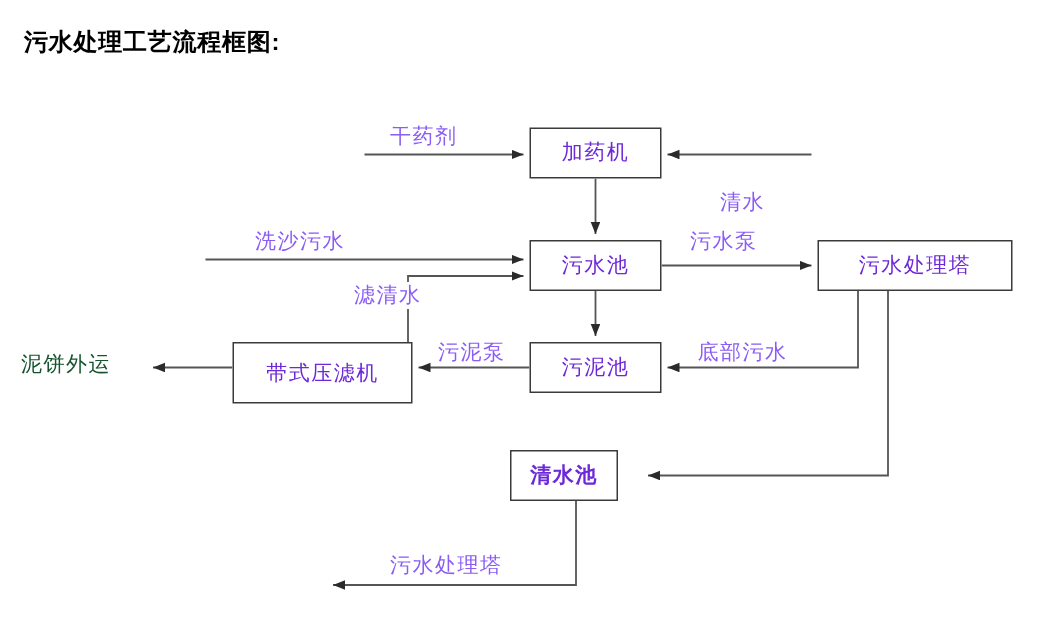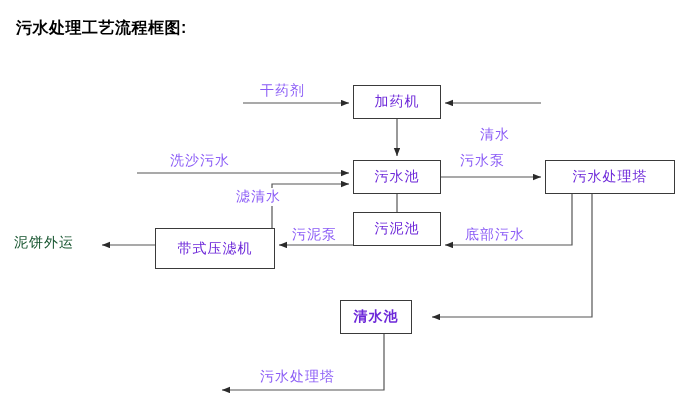--- a/index.html
+++ b/index.html
@@ -102,21 +102,21 @@
   </div>
 
   <div class="node" style="left:545px; top:160px; width:130px; height:34px;">
     <span>污水处理塔</span>
   </div>
 
   <div class="node" style="left:155px; top:228px; width:120px; height:41px;">
     <span>带式压滤机</span>
   </div>
 
-  <div class="node" style="left:353px; top:212px; width:88px; height:34px;">
+  <div class="node" style="left:353px; top:228px; width:88px; height:34px;">
     <span>污泥池</span>
   </div>
 
   <div class="node" style="left:340px; top:300px; width:72px; height:34px;font-weight:bold;">
     <span>清水池</span>
   </div>
 
   <div class="edge-label" style="left:258px; top:82px;">干药剂</div>
   <div class="edge-label" style="left:478px; top:82px;margin-top:44px;">清水</div>
   <div class="edge-label" style="left:168px; top:152px;">洗沙污水</div>

